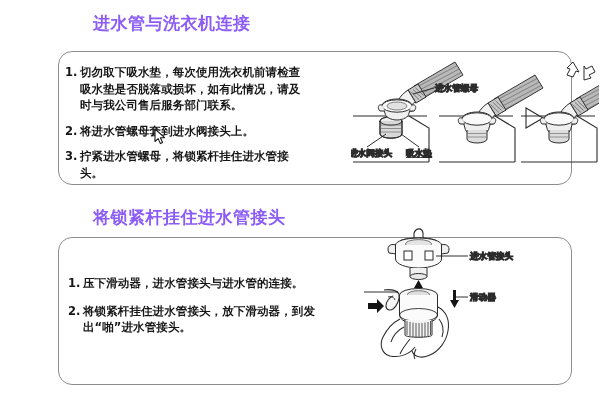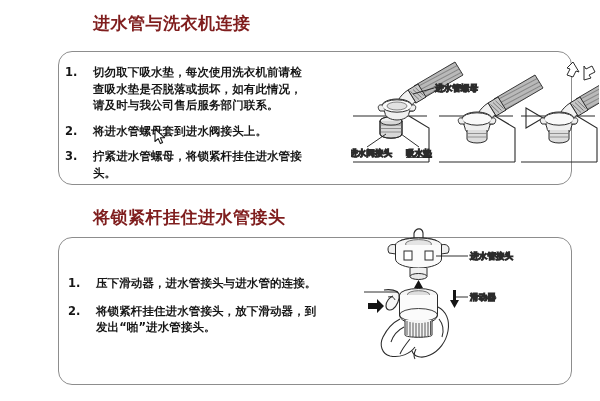--- a/index.html
+++ b/index.html
@@ -20,21 +20,21 @@
     position: absolute;
     left: 0;
     width: 600px;
   }
 
   .section-title {
     position: absolute;
     font-size: 17px;
     font-weight: bold;
     letter-spacing: 0.5px;
-    color: #7f1d1d;
+    color: #8b5cf6;
     white-space: nowrap;
   }
 
   .panel {
     position: absolute;
     border: 1.4px solid #8d8d8d;
     border-radius: 14px;
     background: #ffffff;
     box-sizing: border-box;
   }
@@ -51,21 +51,20 @@
     margin-bottom: 9px;
   }
   .step-num {
     width: 15px;
     flex: 0 0 15px;
     text-align: left;
   }
   .step-text {
     flex: 1 1 auto;
     letter-spacing: 0.1px;
-    margin-left: 13px;
   }
 
   .figure {
     position: absolute;
   }
   .figure svg {
     display: block;
   }
 
   .cursor {

